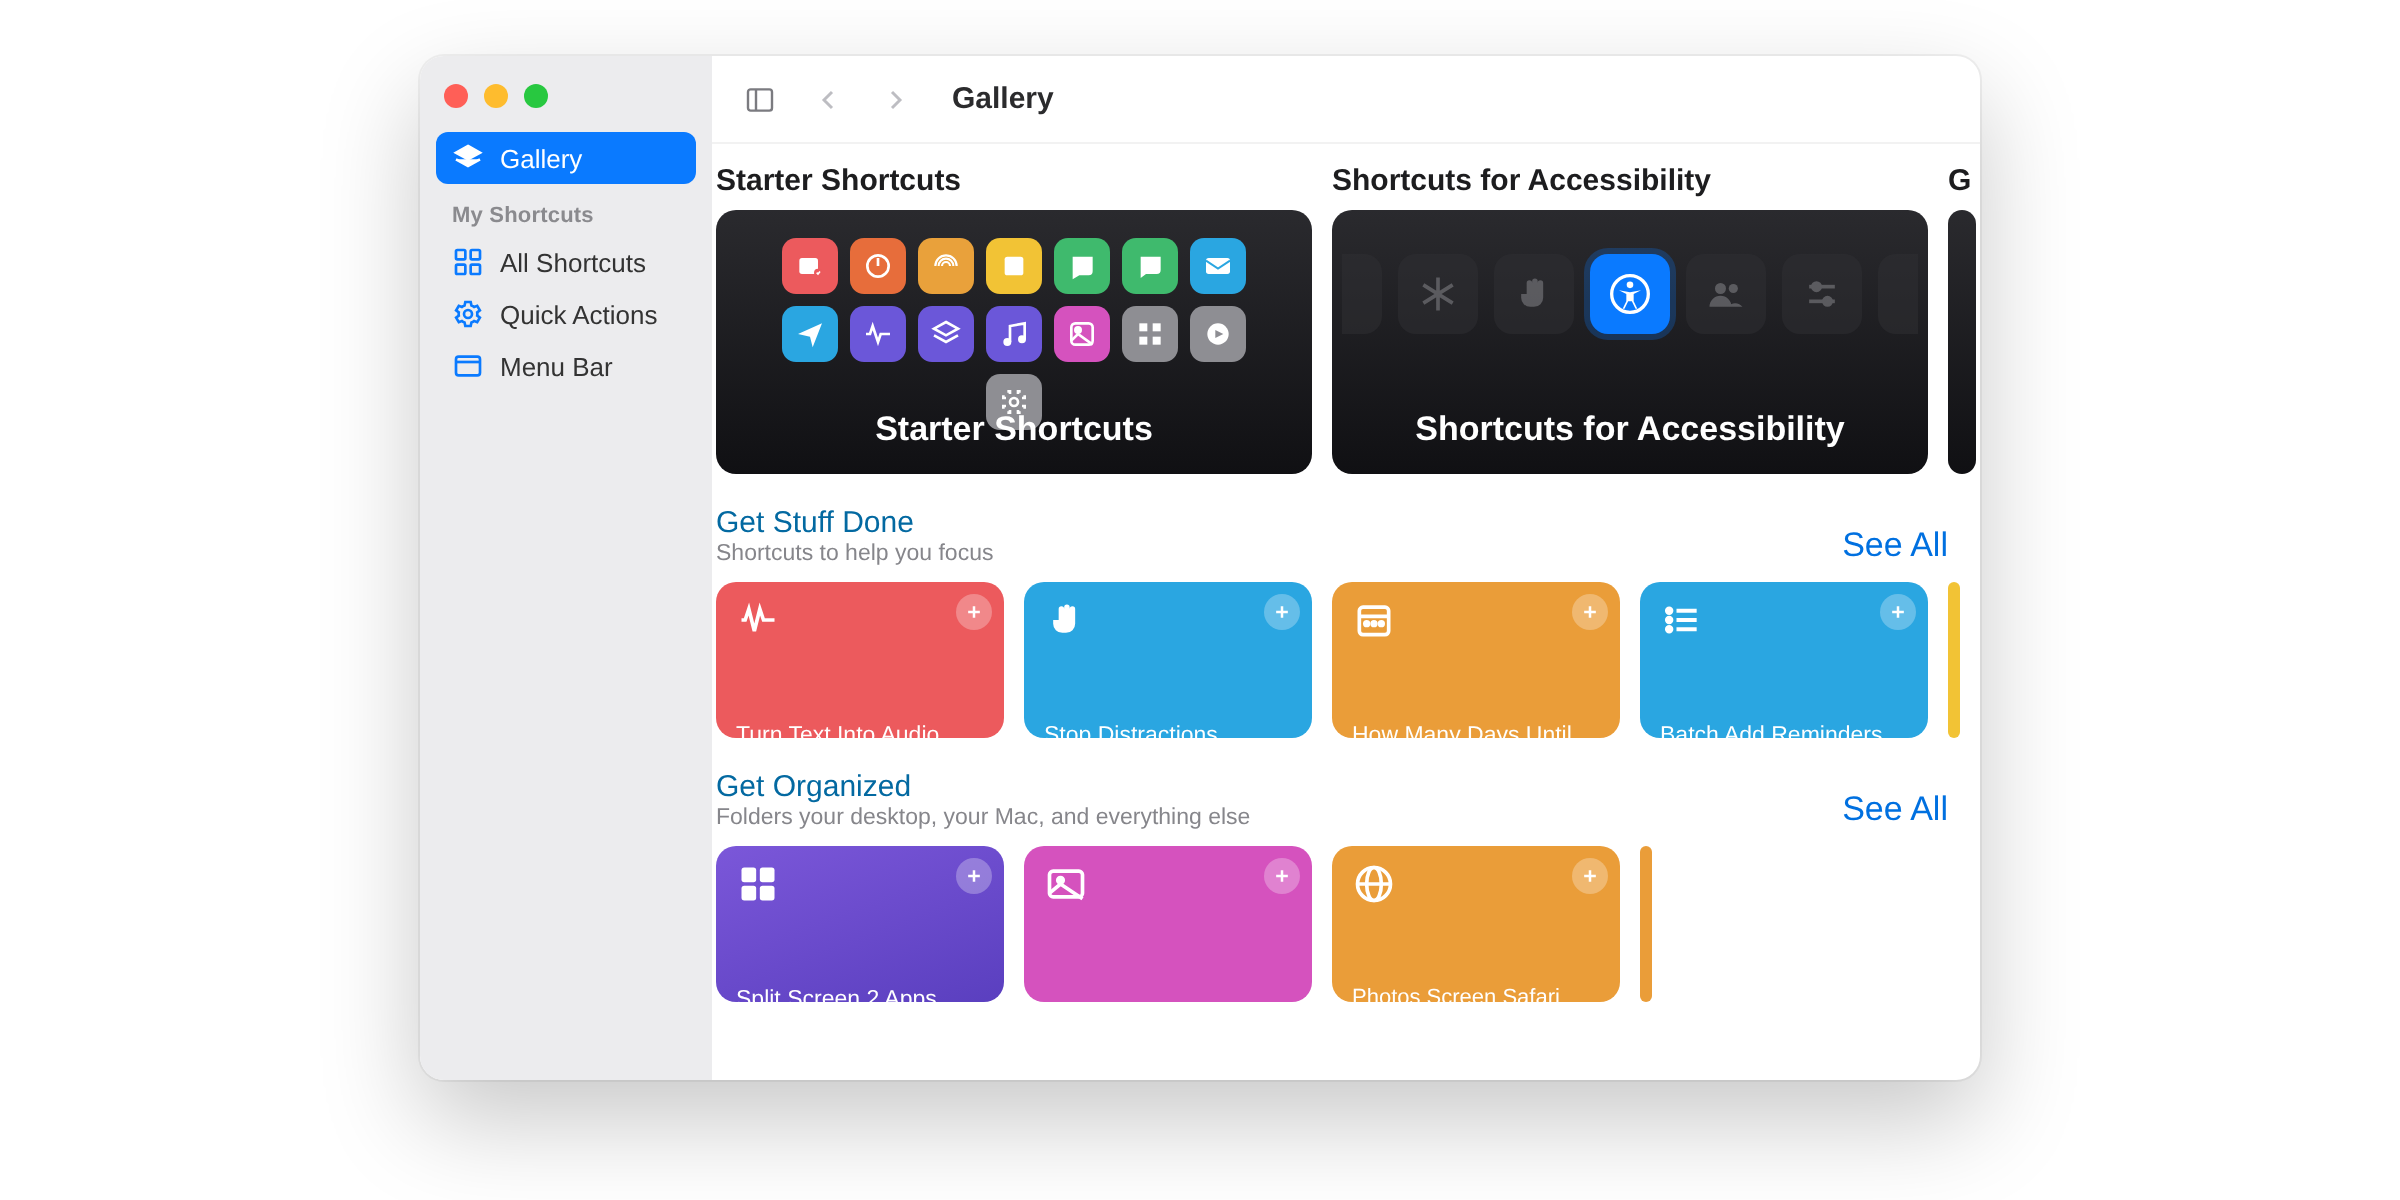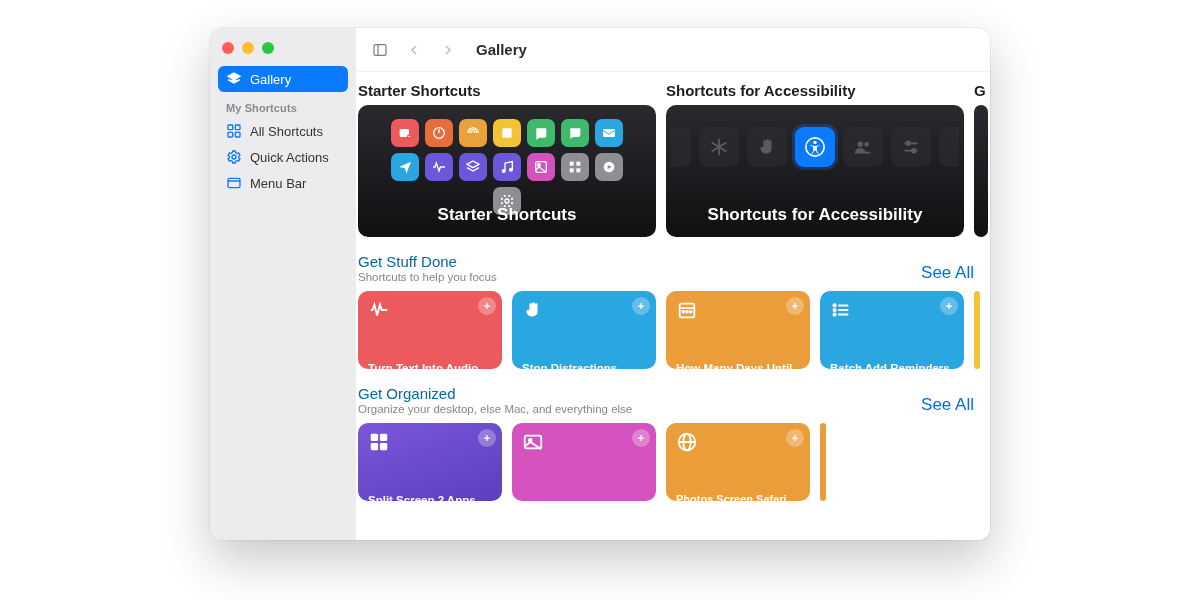--- a/index.html
+++ b/index.html
@@ -52,21 +52,21 @@
 .section-title{ font-size:15px; font-weight:400; color:#0369a1;}
 .section-sub{ font-size:11.5px; color:#86868b; margin-top:1px;}
 .see-all{ font-size:17px; color:#0070e0; cursor:default; font-weight:400;}
 .card-row{ display:flex; gap:10px; margin-top:8px;}
 .card{ width:144px; height:78px; border-radius:10px; position:relative; padding:8px 10px 8px 10px; color:#fff; display:flex; flex-direction:column; justify-content:space-between; flex-shrink:0; overflow:hidden;}
 .card.partial{ width:6px; padding:0;}
 .card .cicon{ width:22px; height:22px;}
 .card .cicon svg{width:22px;height:22px;}
 .card .add{ position:absolute; top:6px; right:6px; width:18px; height:18px; border-radius:50%; background:rgba(255,255,255,.28); display:flex; align-items:center; justify-content:center;}
 .card .add svg{width:10px;height:10px;}
-.card .label{ font-size:11.5px; font-weight:700; line-height:1.25;margin-top:40px;}
+.card .label{ font-size:11.5px; font-weight:400; line-height:1.25;margin-top:40px;}
 .card.two .label{ font-size:11px;}
 .gradient-purple{background:linear-gradient(160deg,#7b57d9 0%,#5a3fbf 100%);}
 </style>
 </head>
 <body>
 
 <div class="canvas">
   <div class="window">
 
     <div class="sidebar">
@@ -358,21 +358,21 @@
                 <div class="label">Batch Add Reminders</div>
               </div>
               <div class="card partial" style="background: rgb(242, 195, 53);"></div>
             </div>
         </div>
 
         <div class="section">
           <div class="section-row">
             <div>
               <div class="section-title">Get Organized</div>
-              <div class="section-sub">Organize your desktop, else Mac, and everything else</div>
+              <div class="section-sub">Folders your desktop, your Mac, and everything else</div>
             </div>
             <div class="see-all">See All</div>
           </div>
           <div class="card-row" id="row1">
               <div class="card gradient-purple">
                 <div class="cicon"><svg viewBox="0 0 24 24" fill="#fff">
                     <rect x="3" y="3" width="8" height="8" rx="1.5"></rect>
                     <rect x="13" y="3" width="8" height="8" rx="1.5"></rect>
                     <rect x="3" y="13" width="8" height="8" rx="1.5"></rect>
                     <rect x="13" y="13" width="8" height="8" rx="1.5"></rect>

